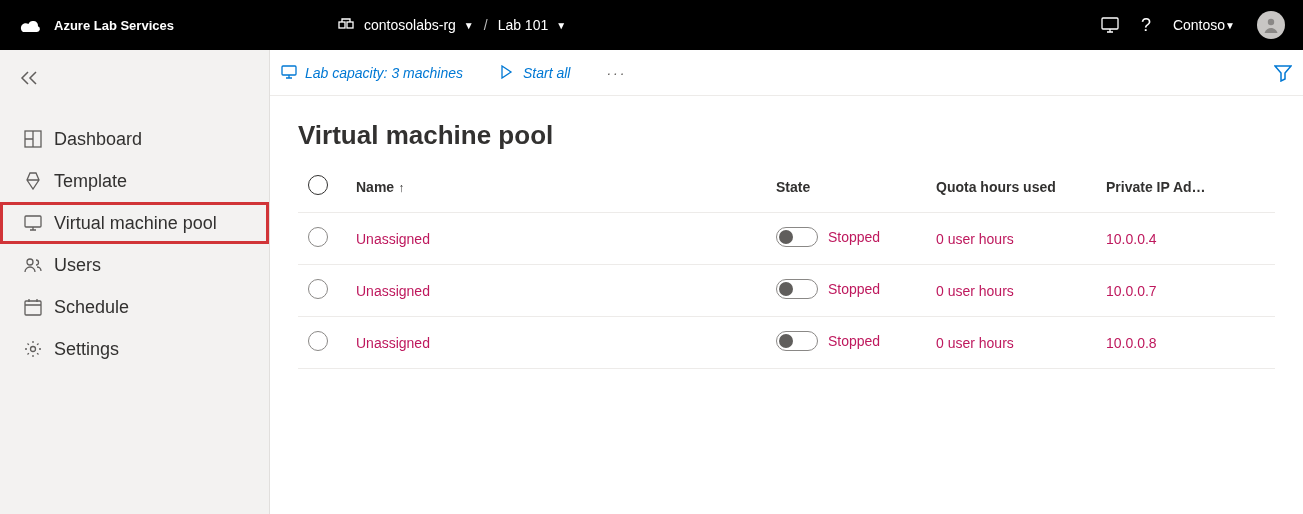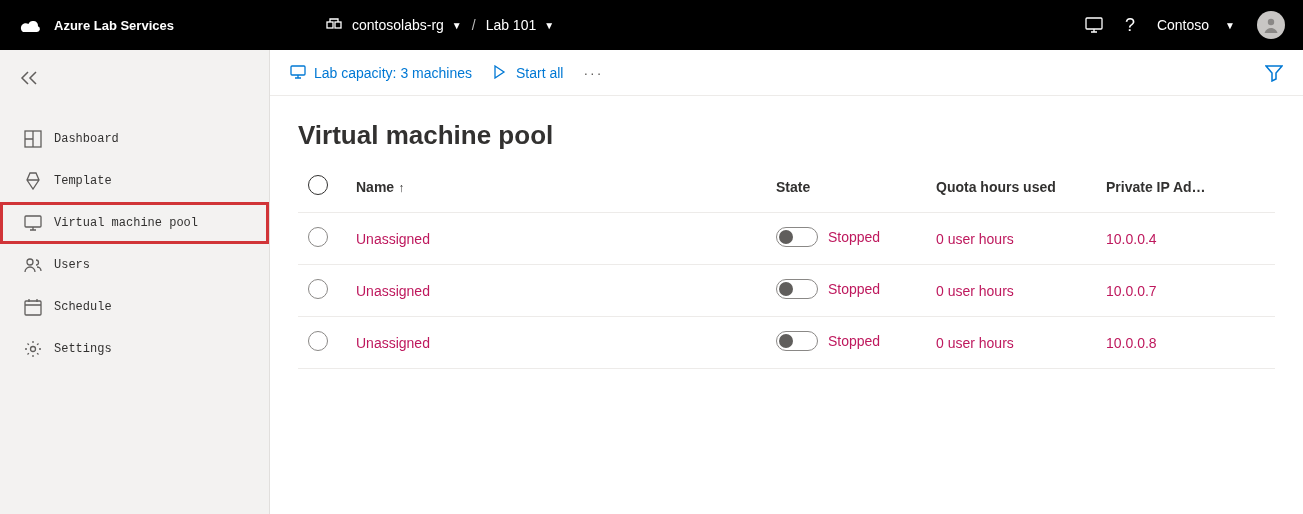--- a/index.html
+++ b/index.html
@@ -3,38 +3,38 @@
 <meta charset="utf-8">
 <style>
   * { box-sizing: border-box; }
   html, body { margin: 0; padding: 0; font-family: "Segoe UI", Arial, sans-serif; font-size: 14px; color: #323130; }
   body { width: 1303px; height: 514px; overflow: hidden; background: #fff; }
 
   
   .topbar { display: flex; align-items: center; height: 50px; background: #000; color: #fff; padding: 0 18px; }
   .brand { display: flex; align-items: center; gap: 10px; min-width: 280px; }
   .brand-text { font-size: 13px; font-weight: 700; }
-  .crumb-group { display: flex; align-items: center; gap: 10px; margin-left: 28px; }
+  .crumb-group { display: flex; align-items: center; gap: 10px; margin-left: 40px; }
   .crumb { display: flex; align-items: center; gap: 8px; cursor: pointer; font-size: 14px; color: #fff; }
   .crumb-sep { color: #bbb; }
   .topbar-right { margin-left: auto; display: flex; align-items: center; gap: 22px; }
-  .tenant { display: flex; align-items: center; gap: 16px; cursor: pointer; }
+  .tenant { display: flex; align-items: center; gap: 0; cursor: pointer; }
   .avatar { width: 28px; height: 28px; border-radius: 50%; background: #c8c6c4; display: flex; align-items: center; justify-content: center; }
 
   
   .layout { display: flex; height: calc(514px - 50px); }
   .sidebar { width: 270px; background: #f3f2f1; border-right: 1px solid #e1dfdd; padding-top: 8px; }
   .collapse-row { height: 40px; display: flex; align-items: center; padding-left: 20px; }
   .nav { padding-top: 20px; }
-  .nav-item { display: flex; align-items: center; gap: 12px; height: 42px; padding-left: 24px; cursor: pointer; font-size: 12px; color: #323130; font-family: Liberation Mono, monospace; }
+  .nav-item { display: flex; align-items: center; gap: 12px; height: 42px; padding-left: 24px; cursor: pointer; font-size: 18px; color: #323130; }
   .nav-item.selected { outline: 3px solid #d13438; outline-offset: -3px; background: #f3f2f1; }
   .nav-icon { width: 18px; height: 18px; color: #605e5c; display: flex; }
 
   .main { flex: 1; display: flex; flex-direction: column; overflow: hidden; }
-  .cmdbar { display: flex; align-items: center; height: 46px; padding: 0 20px; border-bottom: 1px solid #edebe9; gap: 20px; }
+  .cmdbar { display: flex; align-items: center; height: 46px; padding: 0 11px; border-bottom: 1px solid #edebe9; gap: 36px; font-style: italic; }
   .cmd { display: flex; align-items: center; gap: 8px; color: #0078d4; cursor: pointer; font-size: 14px; }
   .cmd .ci { width: 16px; height: 16px; }
   .cmd-more { color: #605e5c; cursor: pointer; letter-spacing: 2px; }
   .cmd-filter { margin-left: auto; color: #0078d4; cursor: pointer; }
 
   .content { padding: 24px 28px 0 28px; overflow: auto; }
   h1.page-title { font-size: 26px; font-weight: 600; margin: 0 0 10px 0; }
   p.page-desc { margin: 0 0 28px 0; color: #323130; max-width: 950px; line-height: 1.5; }
 
   table.vmtable { width: 100%; border-collapse: collapse; table-layout: fixed; }

